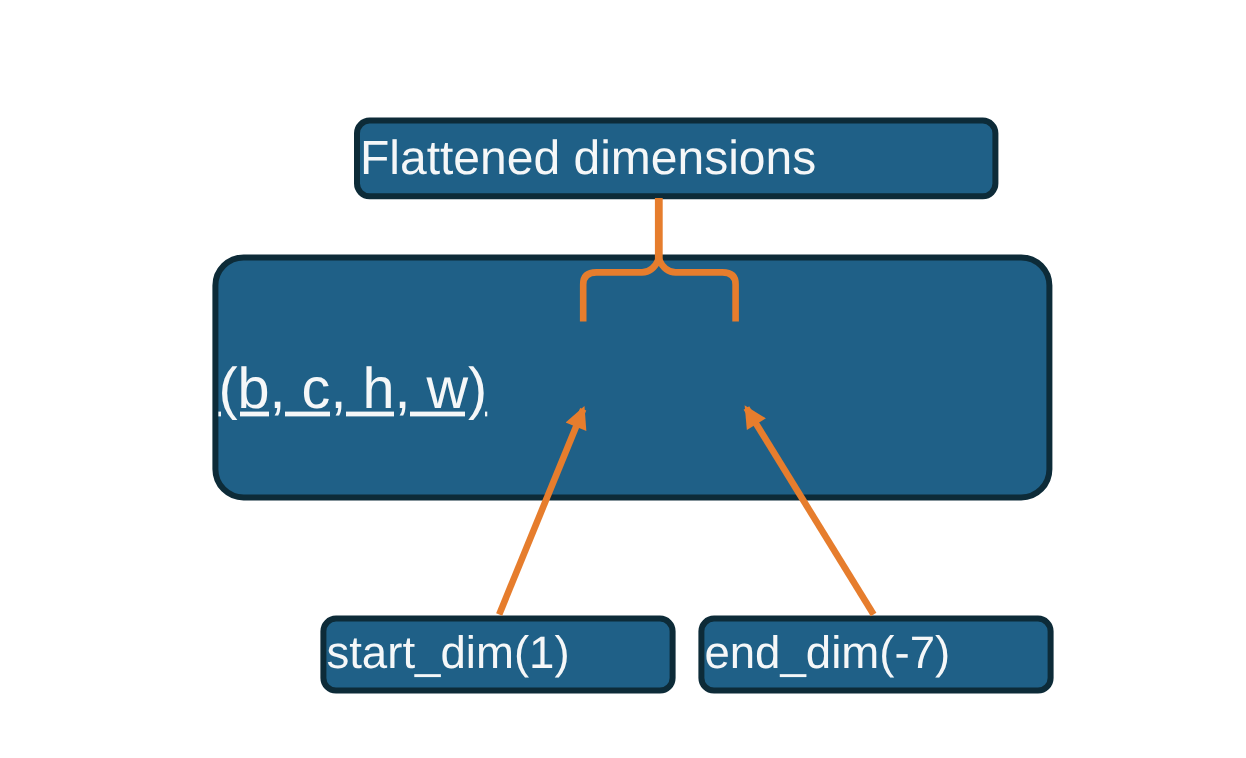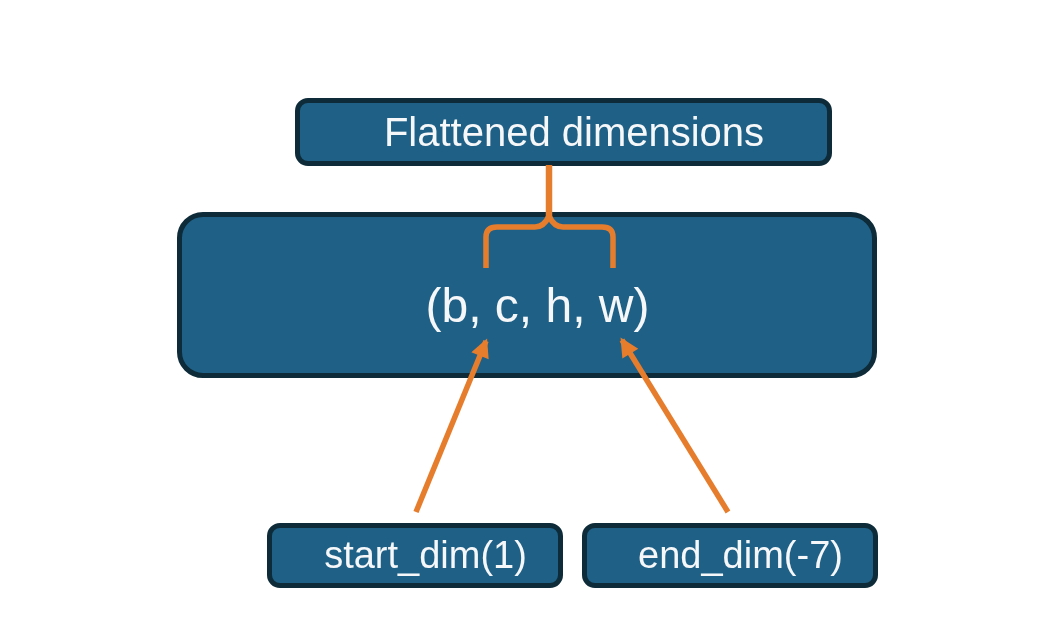--- a/index.html
+++ b/index.html
@@ -7,27 +7,26 @@
     position:relative;width:1038px;height:632px;
     background:var(--background,#ffffff);
     font-family:"Liberation Sans",sans-serif;
     overflow:hidden;
   }
   .box{
     position:absolute;box-sizing:border-box;
     background:var(--box-fill,#1f6087);
     border:5px solid var(--box-border,#0d2b38);
     color:var(--label-text,#f5f7f8);
-    display:flex;align-items:center;justify-content:center;
+    display:flex;align-items:center;justify-content:flex-start;
     white-space:nowrap;
-    padding-left:21px;
   }
   .title-box{left:295px;top:98px;width:537px;height:68px;border-radius:13px;font-size:40px;}
-  .tensor-box{left:177px;top:212px;width:700px;height:166px;border-radius:26px;font-size:48px;padding-top:20px;}
-  .small-box{width:296px;height:65px;border-radius:13px;font-size:38px;margin-top:10px;}
+  .tensor-box{left:177px;top:212px;width:700px;height:205px;border-radius:26px;font-size:48px;padding-top:20px;text-decoration:underline;}
+  .small-box{width:296px;height:65px;border-radius:13px;font-size:38px;}
   .start-box{left:267px;top:513px;}
   .end-box{left:582px;top:513px;}
   .overlay{position:absolute;left:0;top:0;width:1038px;height:632px;pointer-events:none;}
   .stroke-accent{stroke:var(--accent-orange,#e67d2d);fill:none;}
   .fill-accent{fill:var(--accent-orange,#e67d2d);}
 </style>
 </head>
 <body>
 
 <div class="canvas">

